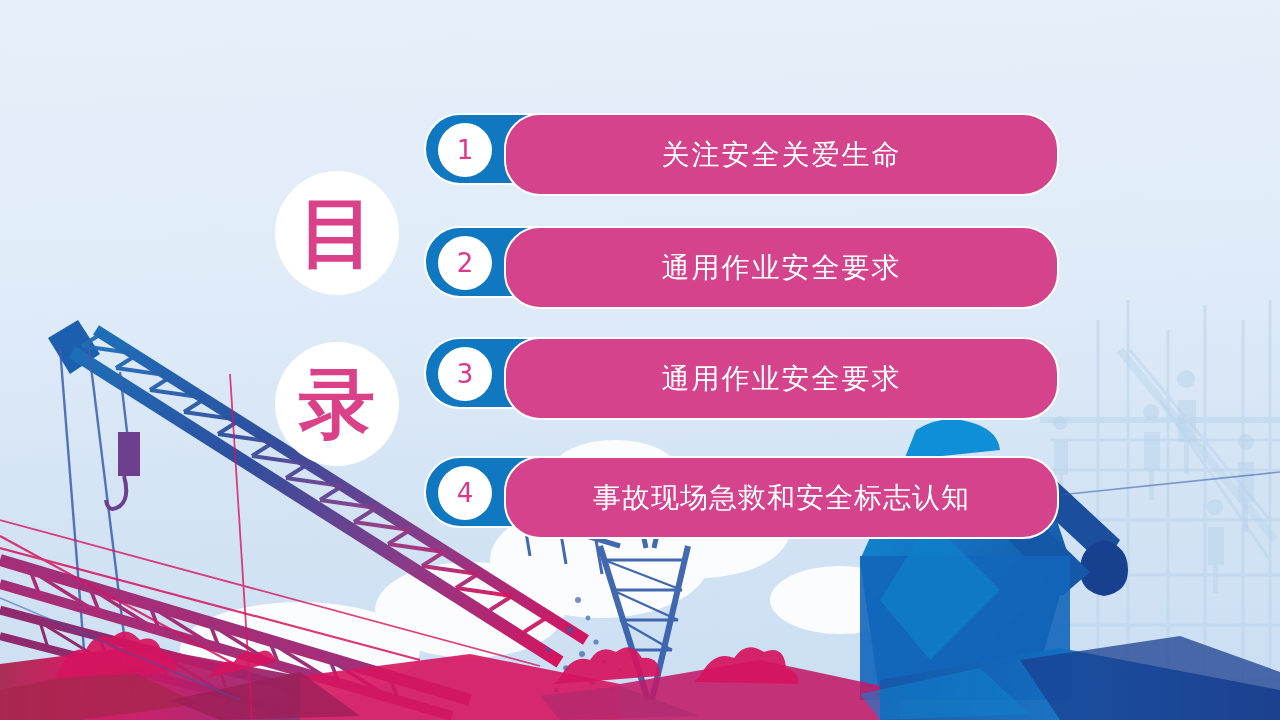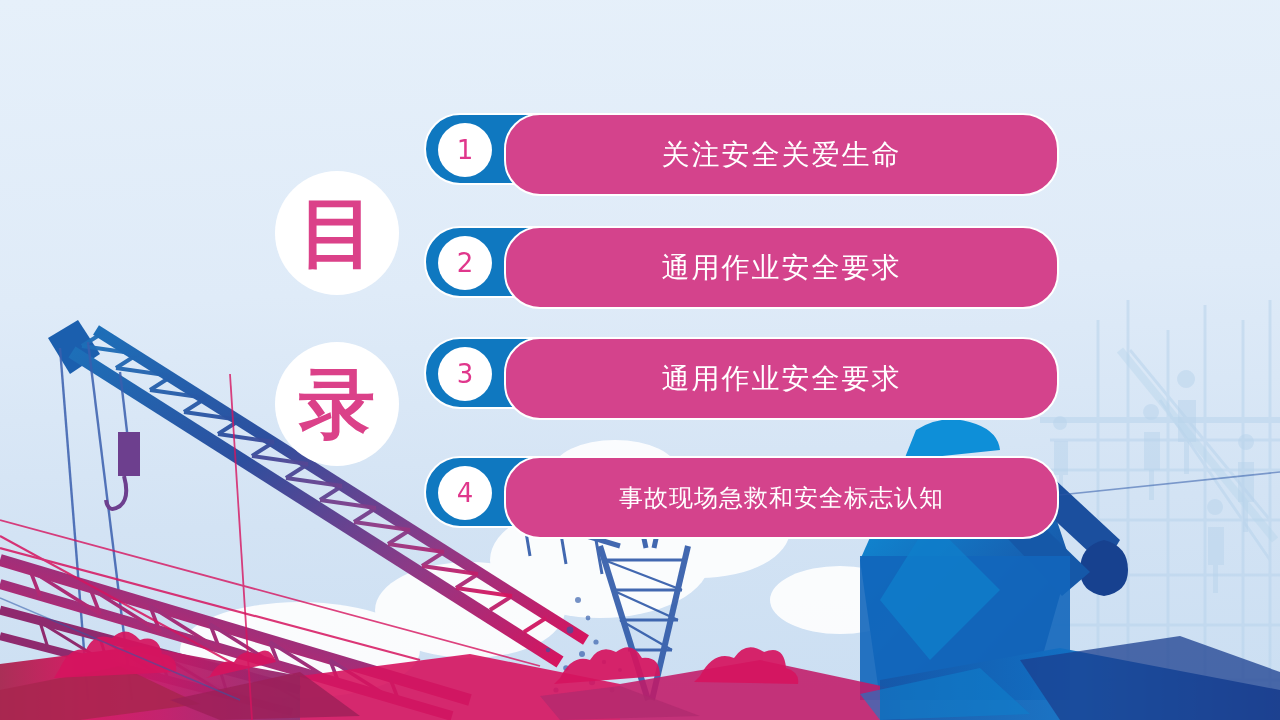--- a/index.html
+++ b/index.html
@@ -63,21 +63,21 @@
     display:flex;align-items:center;justify-content:center;
   }
   .pill-label{
     color:#ffffff;
     font-size:28px;
     letter-spacing:2px;
     line-height:1;
     white-space:nowrap;
     font-family:"DejaVu Sans","Liberation Sans",sans-serif;
   }
-  .row-4 .pill-label{font-size:24px;letter-spacing:1px;}
+  .row-4 .pill-label{font-size:28px;letter-spacing:1px;}
 
   
   .word-circle{
     position:absolute;
     width:124px;height:124px;border-radius:50%;
     background:#ffffff;
     display:flex;align-items:center;justify-content:center;
   }
   .wc-1{left:275px;top:171px;}
   .wc-2{left:275px;top:342px;}

